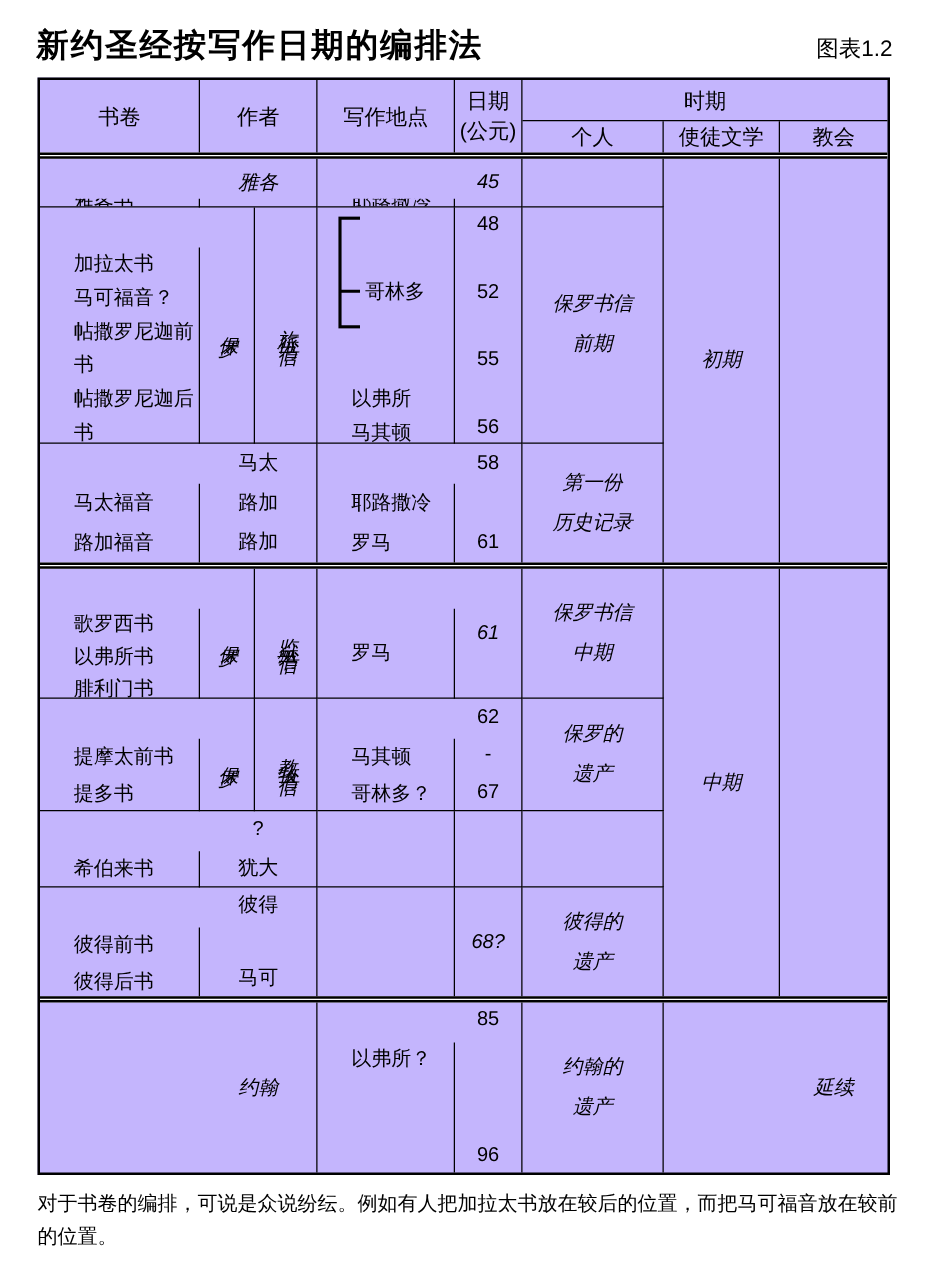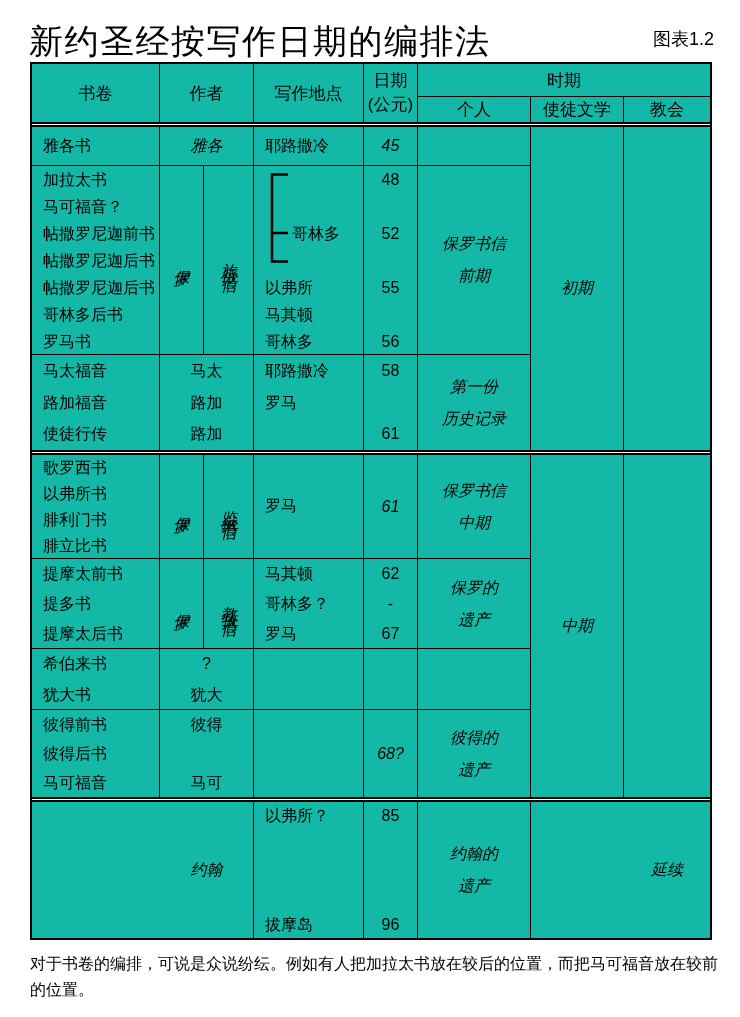--- a/index.html
+++ b/index.html
@@ -1,41 +1,41 @@
 <!DOCTYPE html>
 <html><head>
 <meta charset="utf-8">
 <style>
   html,body{margin:0;padding:0;}
   body{
     width:740px;height:1017px;background:#ffffff;position:relative;
     font-family:"Liberation Sans","DejaVu Sans",sans-serif;color:#000;
     -webkit-font-smoothing:antialiased;
   }
-  .title{position:absolute;left:29px;top:19px;font-size:34px;font-weight:normal;letter-spacing:1.5px;}
+  .title{position:absolute;left:29px;top:19px;font-size:26px;font-weight:bold;letter-spacing:1.5px;}
   .figlabel{position:absolute;right:26px;top:27px;font-size:18px;}
   #tbl{
-    position:absolute;left:30px;top:62px;background:#14b8a6;
+    position:absolute;left:30px;top:62px;background:#c4b5fd;
     display:grid;border:2.5px solid #000;
     grid-template-columns:128px 44px 50px 110px 54px 113px 93px 86px;
     grid-template-rows:33px 25px 5px 39px 189px 95px 5px 104px 90px 61px 87px 5px 136px;
   }
   .cell{
     box-sizing:border-box;overflow:hidden;font-size:16px;
     border-right:1.5px solid #000;border-bottom:1.5px solid #000;
     position:relative;
   }
   .nr{border-right:none;}
   .nb{border-bottom:none;}
   .hc{font-size:17px;display:flex;align-items:center;justify-content:center;text-align:center;}
   .vc{display:flex;align-items:center;justify-content:center;text-align:center;font-style:italic;}
   .vcl{display:flex;align-items:center;}
   .pre{white-space:pre-line;}
   .tc{text-align:center;}
-  .padl{padding-left:11px;}
+  .padl{padding-left:27px;margin-top:32px;}
   .vtext{writing-mode:vertical-rl;text-orientation:upright;letter-spacing:5px;line-height:1;}
   .vtight{letter-spacing:3px;}
   .hdiv{box-sizing:border-box;border-top:2px solid #000;border-bottom:2px solid #000;background:#fff;}
   .blabel{position:absolute;left:38px;top:54px;line-height:27px;white-space:nowrap;}
   .bracket{position:absolute;left:8px;top:7px;width:26px;height:90px;}
   .footnote{position:absolute;left:30px;top:951px;width:688px;font-size:16px;line-height:26px;}
 </style>
 </head>
 <body>
 

